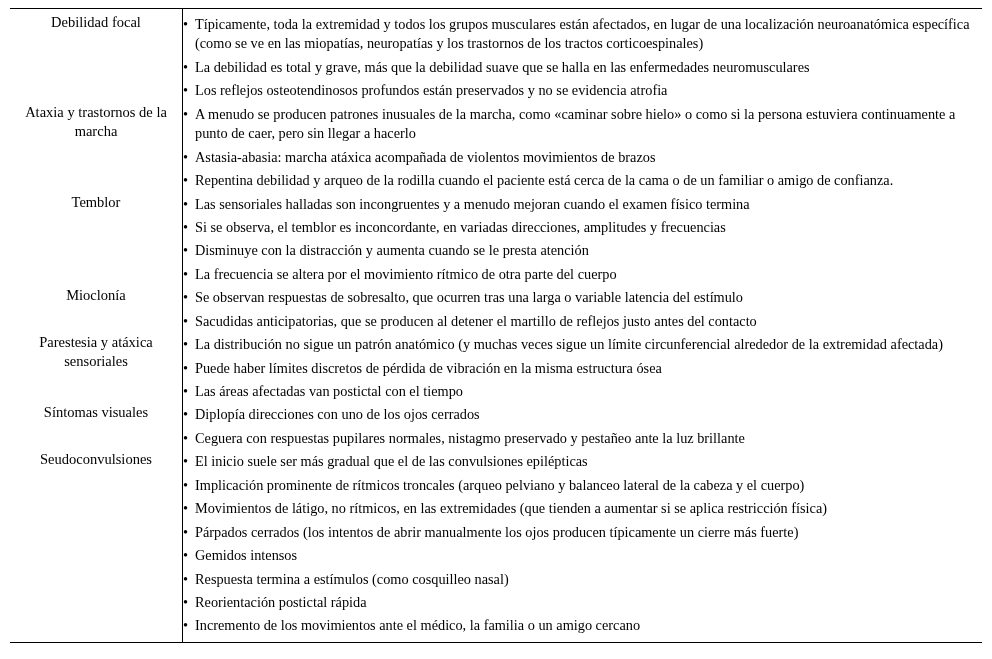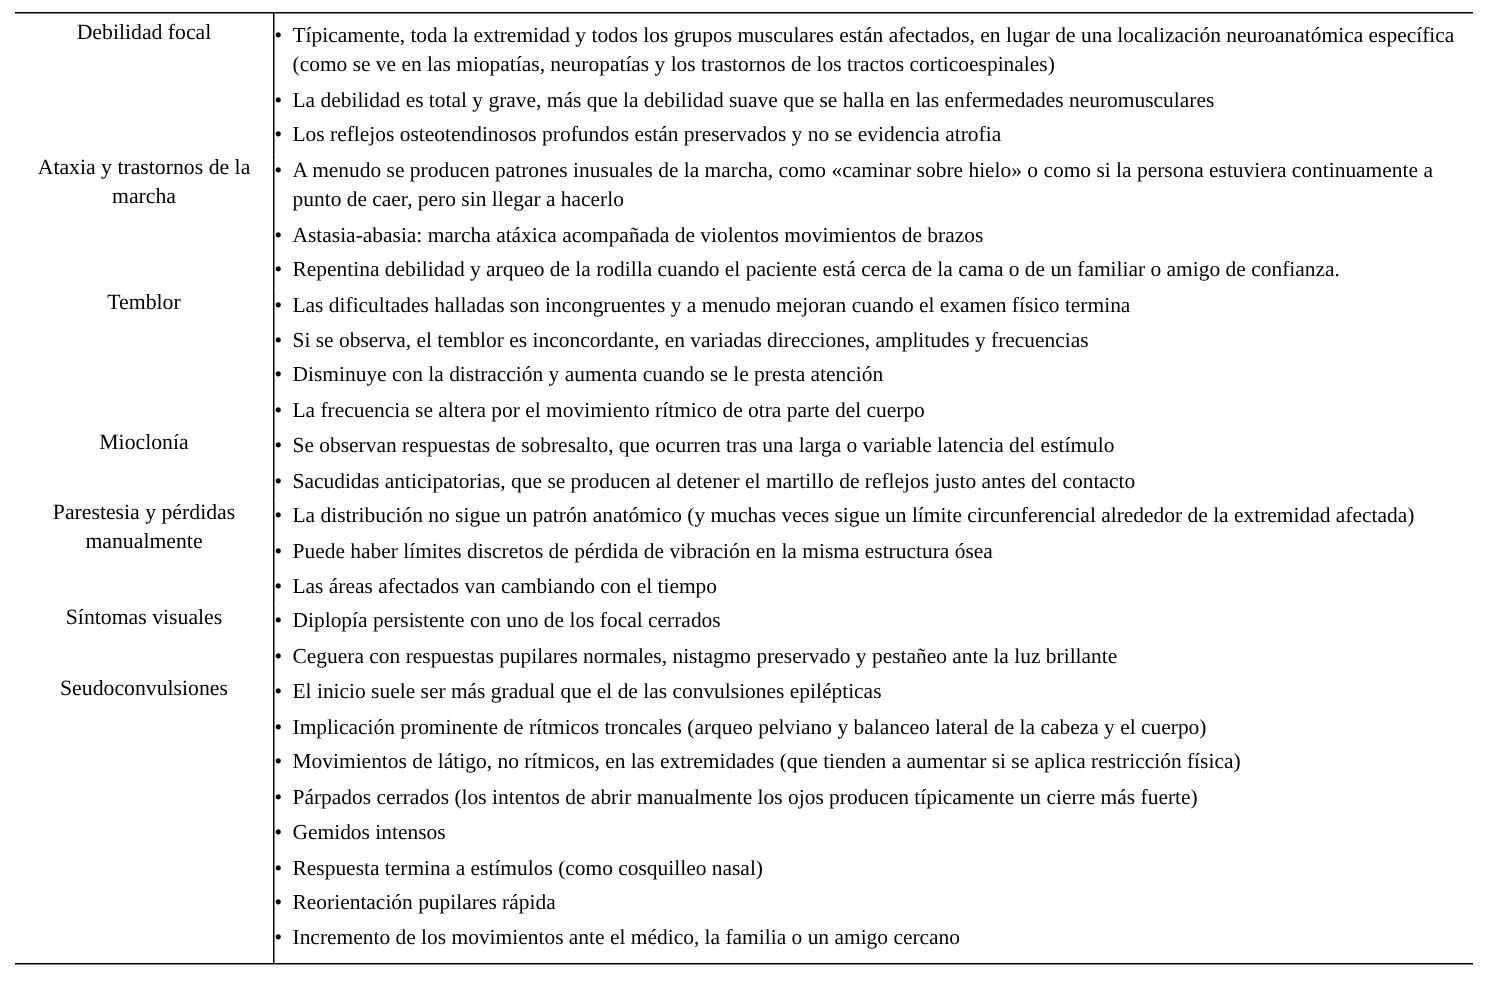--- a/index.html
+++ b/index.html
@@ -91,70 +91,70 @@
             <li>Astasia-abasia: marcha atáxica acompañada de violentos movimientos de brazos</li>
             <li>Repentina debilidad y arqueo de la rodilla cuando el paciente está cerca de la cama o de un familiar o amigo de confianza.</li>
           </ul>
         </td>
       </tr>
 
       <tr class="row">
         <td class="cat-cell">Temblor</td>
         <td class="items-cell">
           <ul class="bullets">
-            <li>Las dificultades halladas son incongruentes y a menudo mejoran cuando el examen físico termina</li>
+            <li>Las sensoriales halladas son incongruentes y a menudo mejoran cuando el examen físico termina</li>
             <li>Si se observa, el temblor es inconcordante, en variadas direcciones, amplitudes y frecuencias</li>
             <li>Disminuye con la distracción y aumenta cuando se le presta atención</li>
             <li>La frecuencia se altera por el movimiento rítmico de otra parte del cuerpo</li>
           </ul>
         </td>
       </tr>
 
       <tr class="row">
         <td class="cat-cell">Mioclonía</td>
         <td class="items-cell">
           <ul class="bullets">
             <li>Se observan respuestas de sobresalto, que ocurren tras una larga o variable latencia del estímulo</li>
             <li>Sacudidas anticipatorias, que se producen al detener el martillo de reflejos justo antes del contacto</li>
           </ul>
         </td>
       </tr>
 
       <tr class="row">
-        <td class="cat-cell">Parestesia y pérdidas manualmente</td>
+        <td class="cat-cell">Parestesia y atáxica sensoriales</td>
         <td class="items-cell">
           <ul class="bullets">
             <li>La distribución no sigue un patrón anatómico (y muchas veces sigue un límite circunferencial alrededor de la extremidad afectada)</li>
             <li>Puede haber límites discretos de pérdida de vibración en la misma estructura ósea</li>
-            <li>Las áreas afectados van cambiando con el tiempo</li>
+            <li>Las áreas afectadas van postictal con el tiempo</li>
           </ul>
         </td>
       </tr>
 
       <tr class="row">
         <td class="cat-cell">Síntomas visuales</td>
         <td class="items-cell">
           <ul class="bullets">
-            <li>Diplopía persistente con uno de los focal cerrados</li>
+            <li>Diplopía direcciones con uno de los ojos cerrados</li>
             <li>Ceguera con respuestas pupilares normales, nistagmo preservado y pestañeo ante la luz brillante</li>
           </ul>
         </td>
       </tr>
 
       <tr class="row">
         <td class="cat-cell">Seudoconvulsiones</td>
         <td class="items-cell">
           <ul class="bullets">
             <li>El inicio suele ser más gradual que el de las convulsiones epilépticas</li>
             <li>Implicación prominente de rítmicos troncales (arqueo pelviano y balanceo lateral de la cabeza y el cuerpo)</li>
             <li>Movimientos de látigo, no rítmicos, en las extremidades (que tienden a aumentar si se aplica restricción física)</li>
             <li>Párpados cerrados (los intentos de abrir manualmente los ojos producen típicamente un cierre más fuerte)</li>
             <li>Gemidos intensos</li>
             <li>Respuesta termina a estímulos (como cosquilleo nasal)</li>
-            <li>Reorientación pupilares rápida</li>
+            <li>Reorientación postictal rápida</li>
             <li>Incremento de los movimientos ante el médico, la familia o un amigo cercano</li>
           </ul>
         </td>
       </tr>
 
     </tbody>
   </table>
 </div>
 
 </body></html>

